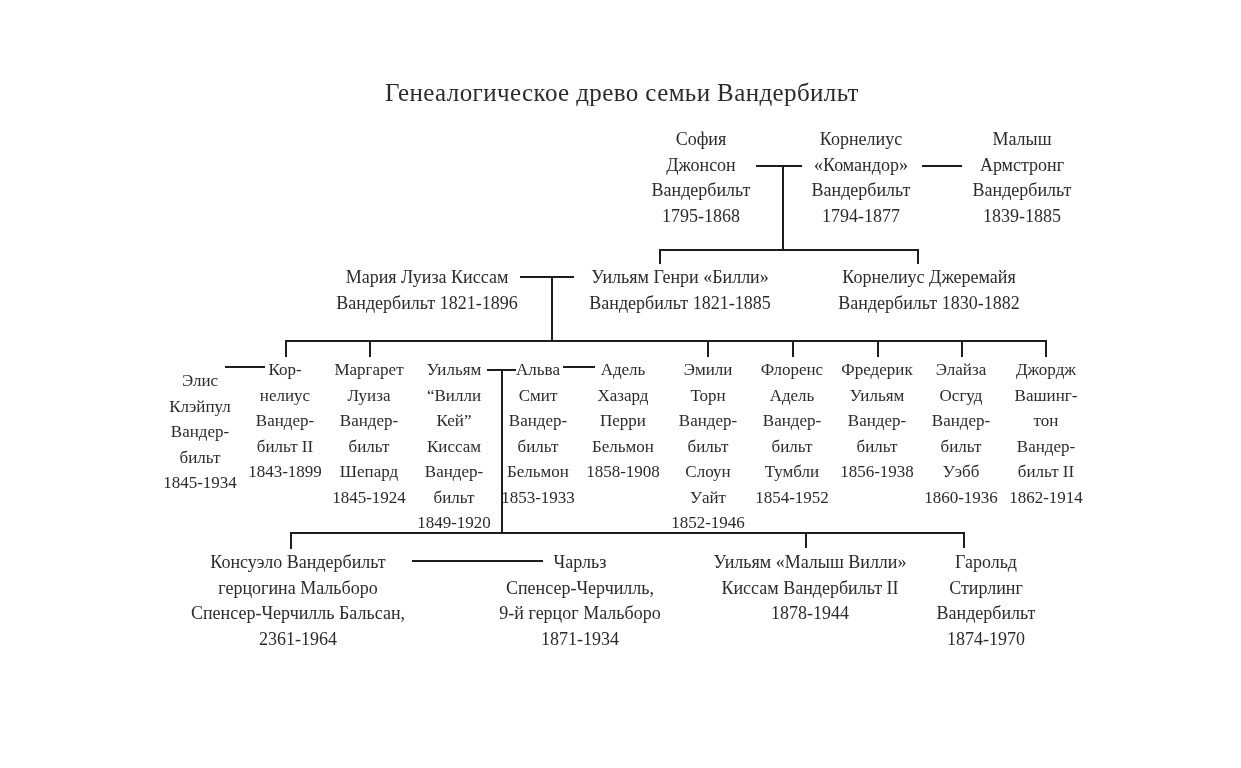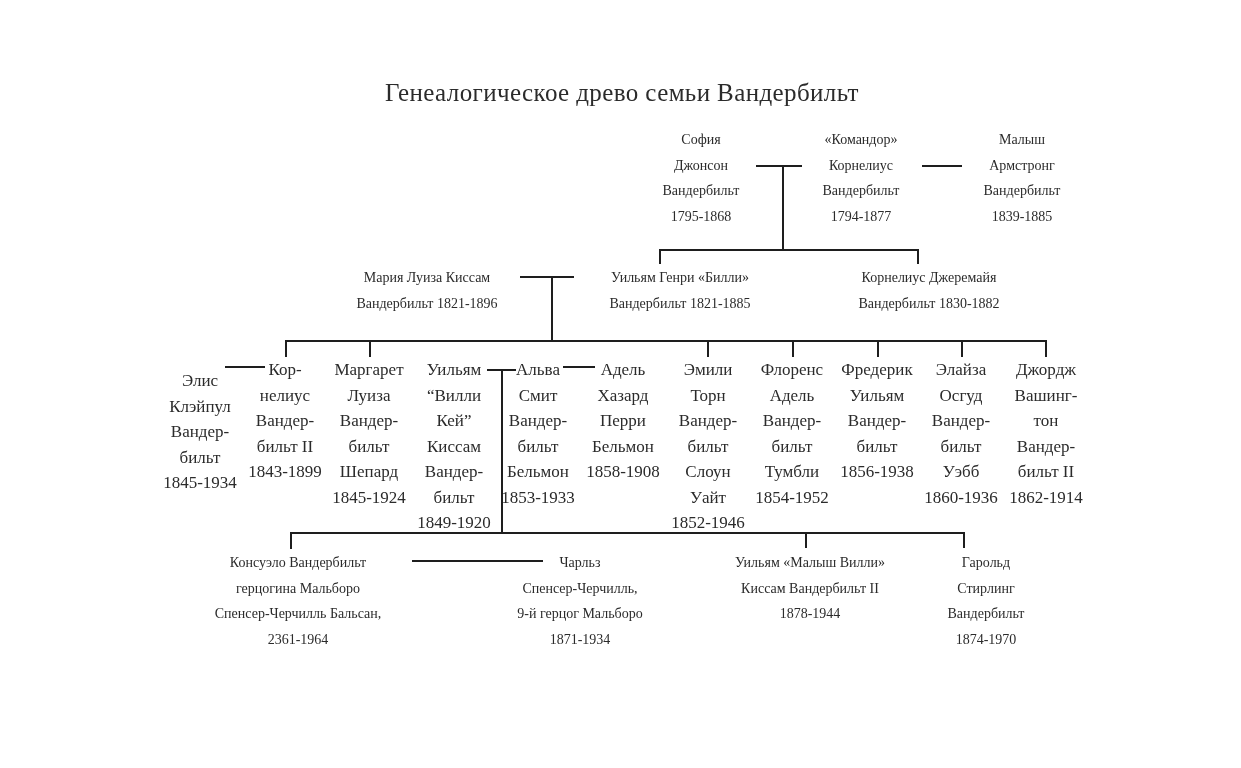--- a/index.html
+++ b/index.html
@@ -17,42 +17,42 @@
     text-align: center;
     font-size: 25px;
     letter-spacing: 0.4px;
     white-space: nowrap;
   }
   .person {
     position: absolute;
     text-align: center;
     line-height: 25.5px;
   }
-  .g1, .g2, .g4 { font-size: 14px; }
+  .g1, .g2, .g4 { font-size: 18px; }
   .g3 { font-size: 17px; }
   .person div { white-space: nowrap; }
   .hline { position: absolute; height: 2px; background: #1e1e1e; }
   .vline { position: absolute; width: 2px; background: #1e1e1e; }
 </style>
 </head>
 <body>
 
 <div id="stage">
 
   <div class="title" style="left:322px; top:79px; width:600px;">Генеалогическое древо семьи Вандербильт</div>
 
   <div class="person g1" style="left:626px; top:127px; width:150px;">
     <div>София</div>
     <div>Джонсон</div>
     <div>Вандербильт</div>
     <div>1795-1868</div>
   </div>
   <div class="person g1" style="left:786px; top:127px; width:150px;">
+    <div>Корнелиус</div>
     <div>«Командор»</div>
-    <div>Корнелиус</div>
     <div>Вандербильт</div>
     <div>1794-1877</div>
   </div>
   <div class="person g1" style="left:947px; top:127px; width:150px;">
     <div>Малыш</div>
     <div>Армстронг</div>
     <div>Вандербильт</div>
     <div>1839-1885</div>
   </div>
 

